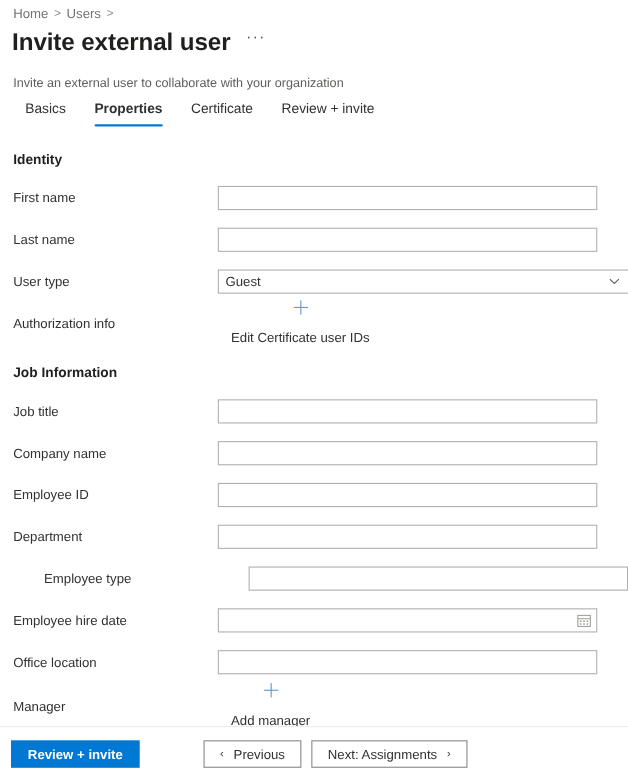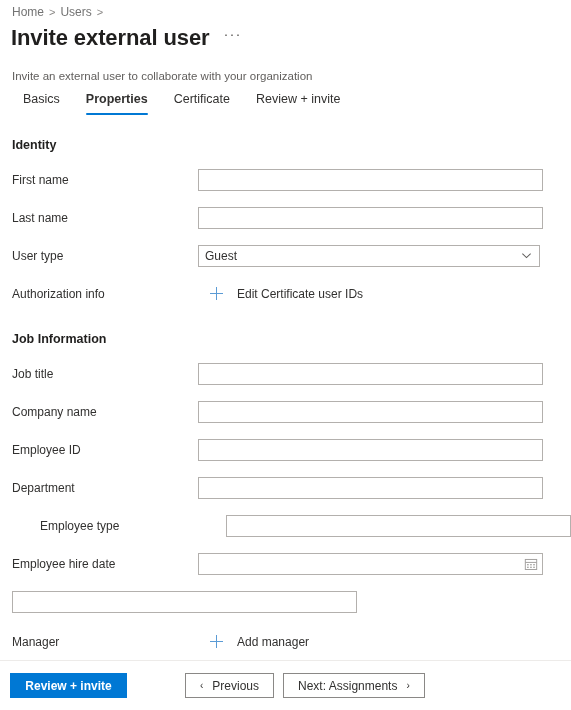--- a/index.html
+++ b/index.html
@@ -85,42 +85,42 @@
 
   input.tb {
     width: 345px; height: 22px;
     border: 1px solid #b3b0ad; background: #fff;
     font-family: "Liberation Sans", sans-serif;
     font-size: 12px; color: #323130;
     padding: 0 6px; outline: none; border-radius: 0;
   }
 
   .combo {
-    width: 342px; height: 22px;
+    width: 374px; height: 22px;
     border: 1px solid #b3b0ad; background: #fff;
     display: flex; align-items: center; justify-content: space-between;
     padding: 0 7px 0 6px; font-size: 12px; color: #323130;
     cursor: pointer;
   }
   .chev { color: #605e5c; }
   .chev svg { display: block; }
 
   .datewrap { position: relative; width: 345px; height: 22px; }
   .datewrap input.tb { width: 345px; padding-right: 26px; }
   .cal-ico {
     position: absolute; right: 5px; top: 50%;
     transform: translateY(-50%);
     width: 14px; height: 14px; color: #a19f9d;
     pointer-events: none;
   }
   .cal-ico svg { display: block; }
 
   .addlink {
     display: inline-flex; align-items: center; gap: 14px;
-    cursor: pointer; padding: 2px 2px; margin-left: 10px;
+    cursor: pointer; padding: 2px 2px; margin-left: 10px; flex-direction: column;
   }
   .plus {
     width: 13px; height: 13px; position: relative; flex: 0 0 13px;
   }
   .plus::before, .plus::after {
     content: ""; position: absolute; background: #5B9BD5;
   }
   .plus::before { left: 0; right: 0; top: 6px; height: 1.4px; }
   .plus::after { top: 0; bottom: 0; left: 6px; width: 1.4px; }
   .addlabel { font-size: 12px; color: #323130; white-space: nowrap; }
@@ -268,20 +268,21 @@
               <rect x="3.6" y="11" width="1.7" height="1.6" fill="currentColor"></rect>
               <rect x="7.1" y="11" width="1.7" height="1.6" fill="currentColor"></rect>
               <rect x="10.6" y="11" width="1.7" height="1.6" fill="currentColor"></rect>
             </svg>
           </span>
         </div>
       </div>
     </div>
 
     <div class="row" style="margin-top:7px;">
+      <div class="lbl">Office location</div>
       <div class="ctrl">
         <input class="tb" type="text" placeholder="" style="">
       </div>
     </div>
 
     <div class="row" style="margin-top:9px;">
       <div class="lbl">Manager</div>
       <div class="ctrl">
         <div class="addlink">
           <span class="plus"></span>

